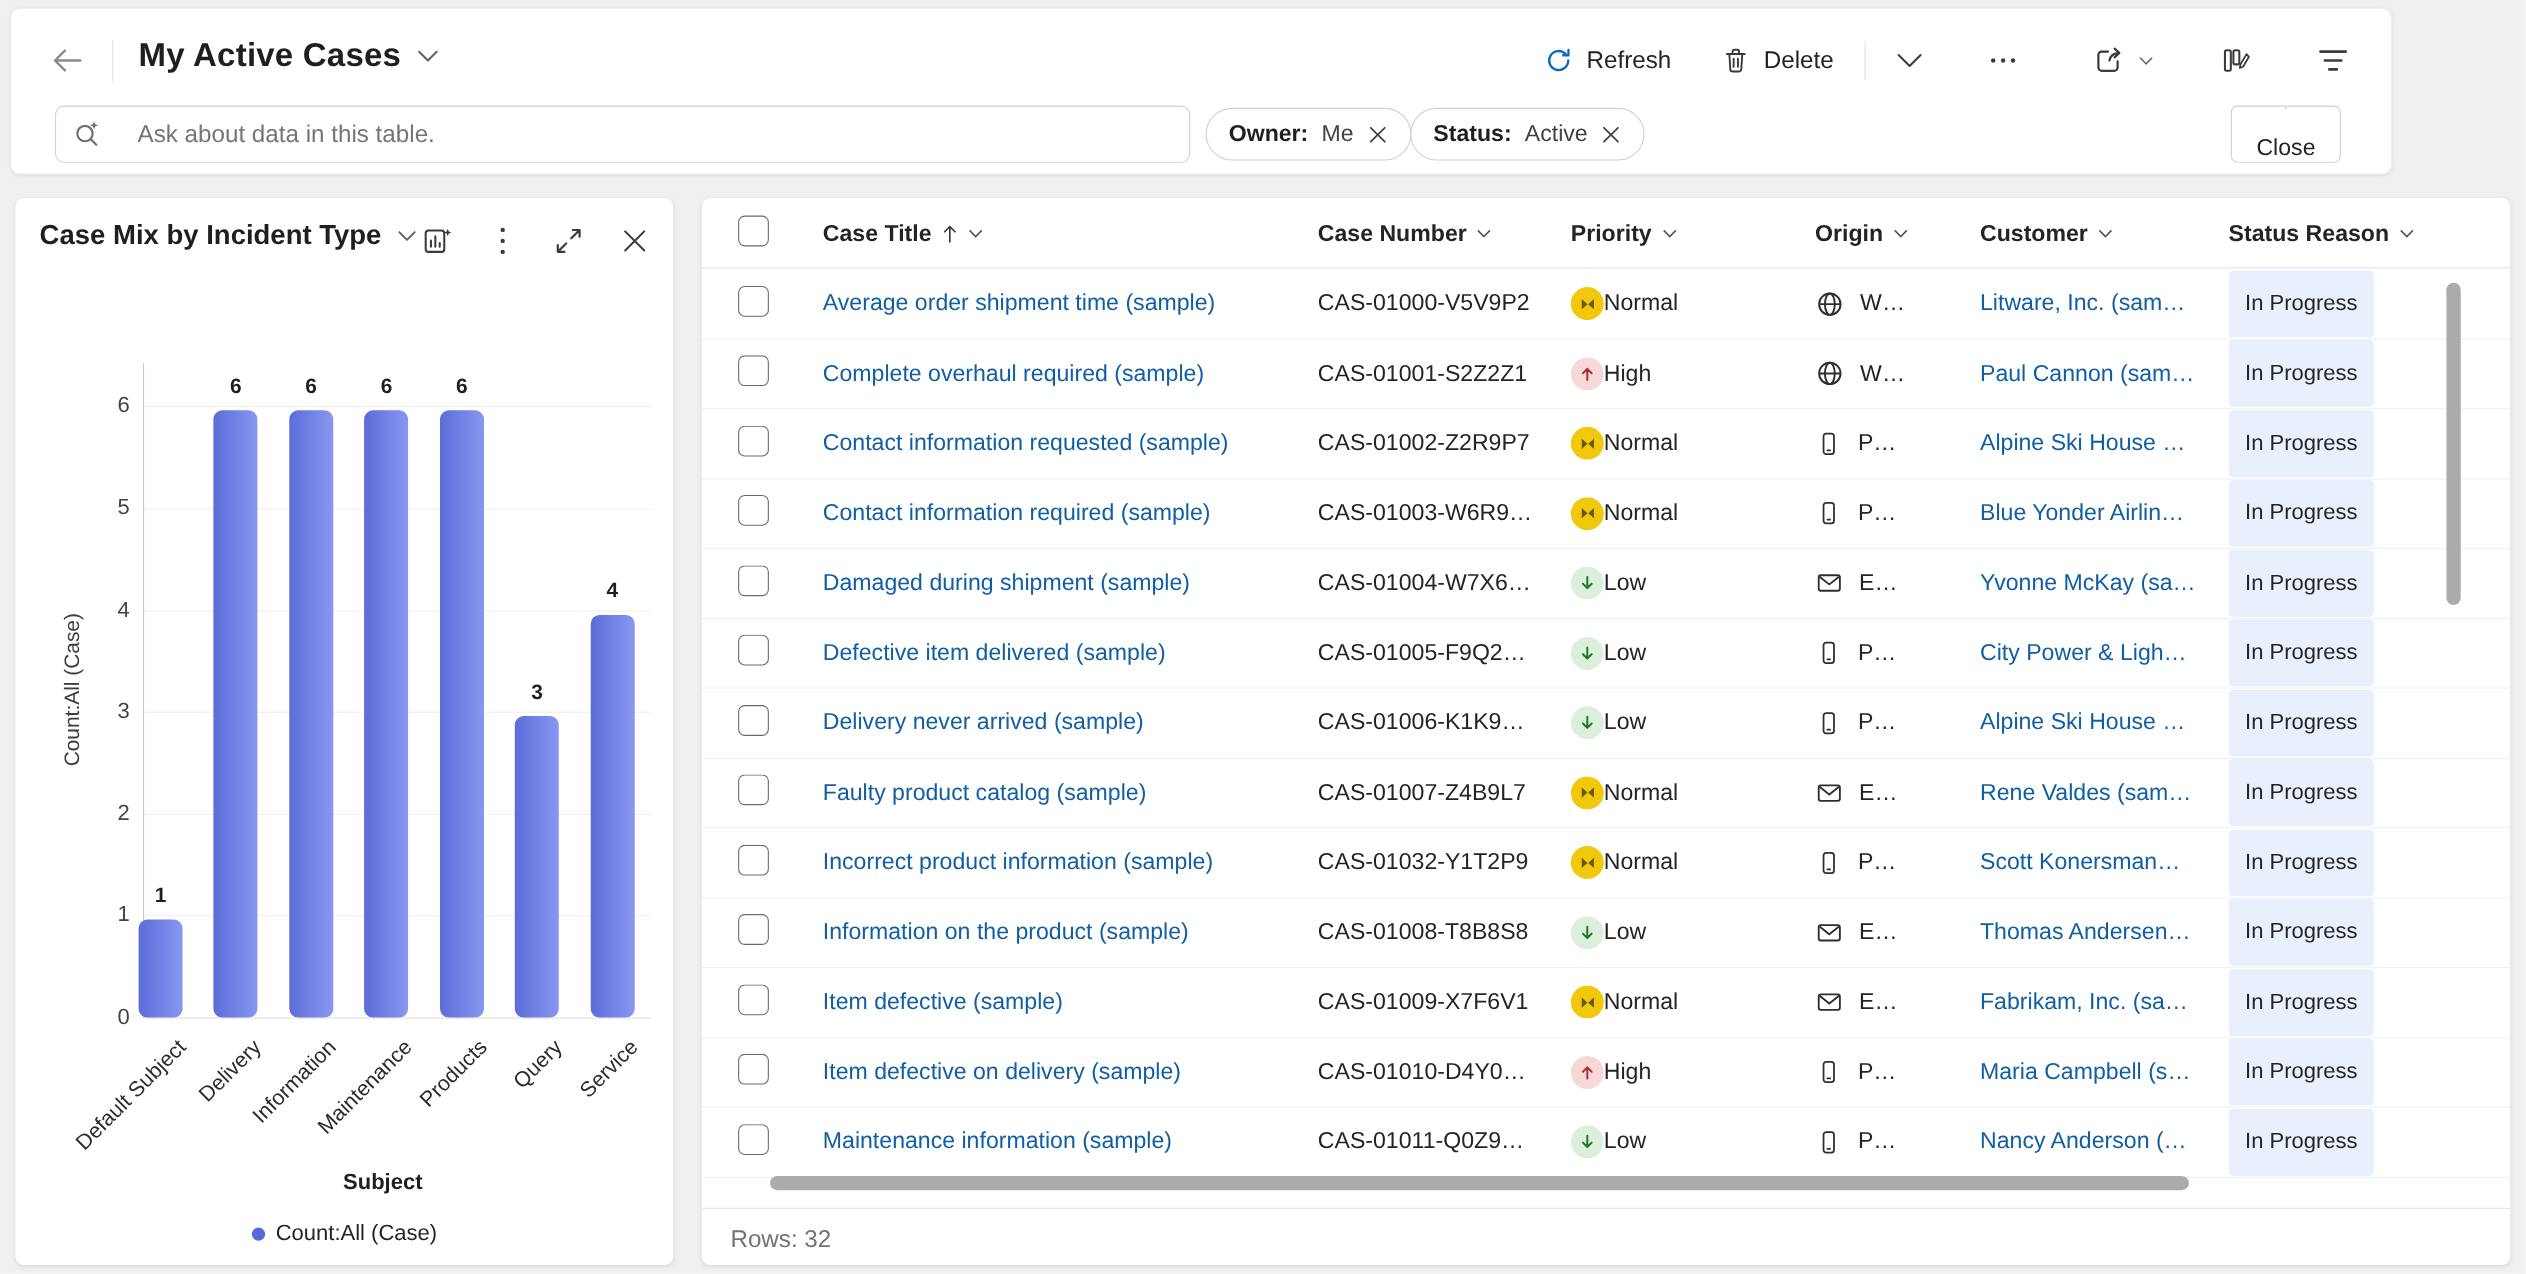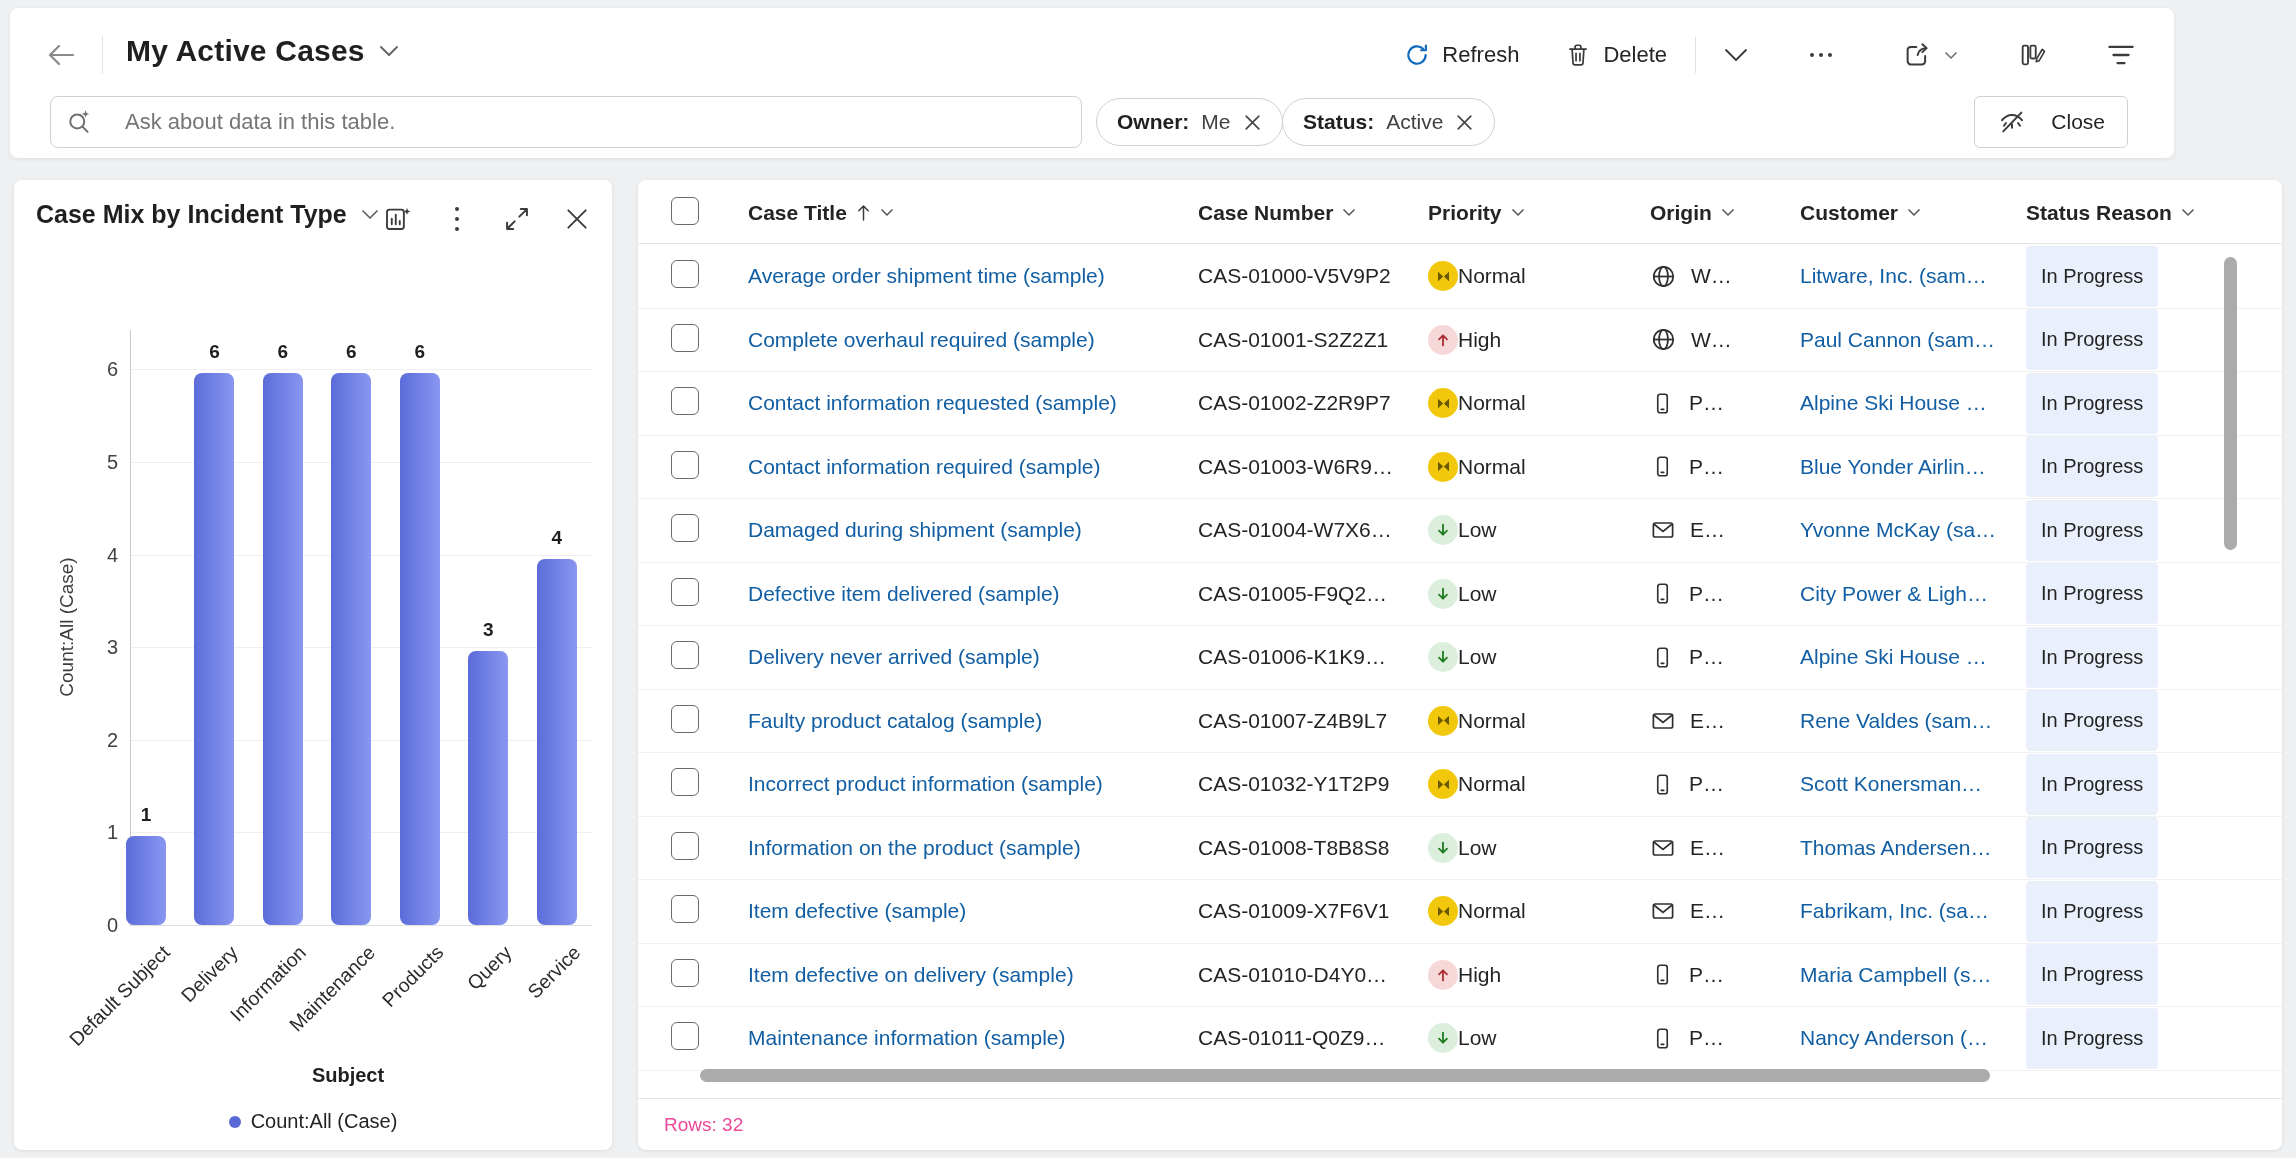--- a/index.html
+++ b/index.html
@@ -20,21 +20,21 @@
   .tbtn{display:flex;align-items:center;gap:12px;font-size:22px;color:#242424;background:none;border:none;cursor:pointer;padding:6px 10px;border-radius:6px;font-family:inherit;}
   .tb-div{width:1px;height:36px;background:#e1e1e1;margin:0 18px;}
   .ml26{margin-left:26px;} .ml40{margin-left:40px;} .ml48{margin-left:48px;}
   
   .searchbox{position:absolute;left:40px;top:88px;width:1032px;height:52px;border:1px solid #d1d1d1;border-radius:8px;display:flex;align-items:center;padding:0 14px;gap:10px;background:#fff;box-sizing:border-box;}
   .searchbox input{flex:1;border:none;outline:none;font-size:22px;color:#242424;font-family:inherit;background:transparent;margin-left:20px;}
   .searchbox input::placeholder{color:#757575;}
   .chip{position:absolute;top:90px;height:48px;border:1px solid #d1d1d1;border-radius:26px;background:#fff;display:flex;align-items:center;gap:12px;padding:0 20px;font-size:21px;cursor:pointer;box-sizing:border-box;}
   .chip .lb{font-weight:700;color:#1f1f1f;} .chip .vl{color:#424242;}
   #chip0{left:1086px;} #chip1{left:1272px;}
-  .closebtn{position:absolute;right:46px;top:88px;height:52px;border:1px solid #d1d1d1;border-radius:6px;background:#fff;display:flex;align-items:center;gap:24px;padding:0 22px;font-size:21px;color:#242424;cursor:pointer;font-family:inherit;}
+  .closebtn{position:absolute;right:46px;top:88px;height:52px;border:1px solid #d1d1d1;border-radius:6px;background:#fff;display:flex;align-items:center;gap:24px;padding:0 22px;font-size:21px;color:#242424;cursor:pointer;font-family:inherit;flex-direction:column;}
   
   #chartcard{left:14px;top:180px;width:598px;height:970px;}
   .charthead{position:absolute;left:22px;top:20px;display:flex;align-items:center;gap:14px;cursor:pointer;}
   .charthead .t{font-size:25px;font-weight:700;color:#1f1f1f;}
   .charticons{position:absolute;right:18px;top:22px;display:flex;align-items:center;gap:26px;}
   .cibtn{background:none;border:none;cursor:pointer;width:34px;height:34px;display:flex;align-items:center;justify-content:center;padding:0;}
   #plot{position:absolute;left:0;top:0;right:0;bottom:0;}
   .gridline{position:absolute;height:1px;background:#efefef;}
   .gridline.base{background:#e0e0e0;}
   .yaxisline{position:absolute;width:1px;background:#c9c9c9;}
@@ -58,21 +58,21 @@
   .cell{overflow:hidden;white-space:nowrap;}
   .c-num{font-size:21px;color:#242424;}
   .pri{display:flex;align-items:center;gap:0;font-size:21px;color:#242424;}
   .pic{width:30px;height:30px;border-radius:50%;display:flex;align-items:center;justify-content:center;flex:none;}
   .pic.normal{background:#f2c80d;} .pic.high{background:#f6d8d8;} .pic.low{background:#dcefdc;}
   .org{display:flex;align-items:center;gap:14px;font-size:21px;color:#242424;}
   .badge{display:inline-block;background:#e9effb;color:#242424;border-radius:4px;padding:19px 15px;font-size:20px;}
   .vscroll{position:absolute;right:45px;top:77px;width:13px;height:293px;border-radius:7px;background:#ababab;cursor:pointer;}
   .hscroll{position:absolute;left:62px;top:889px;width:1290px;height:13px;border-radius:7px;background:#ababab;cursor:pointer;}
   .tfootline{position:absolute;left:0;top:918px;width:100%;height:1px;background:#e4e4e4;}
-  .rowcount{position:absolute;left:26px;top:934px;font-size:19px;color:#ec4899;}
+  .rowcount{position:absolute;left:26px;top:934px;font-size:22px;color:#737373;}
   svg{display:block;}
 </style>
 </head>
 <body>
 
 <div class="card" id="topcard">
   <button class="backbtn">
     <svg width="30" height="24" viewBox="0 0 30 24">
         <path d="M13 3 4 12l9 9M4.5 12H27" fill="none" stroke="#8a8a8a" stroke-width="2.2" stroke-linecap="round" stroke-linejoin="round"></path>
       </svg>

